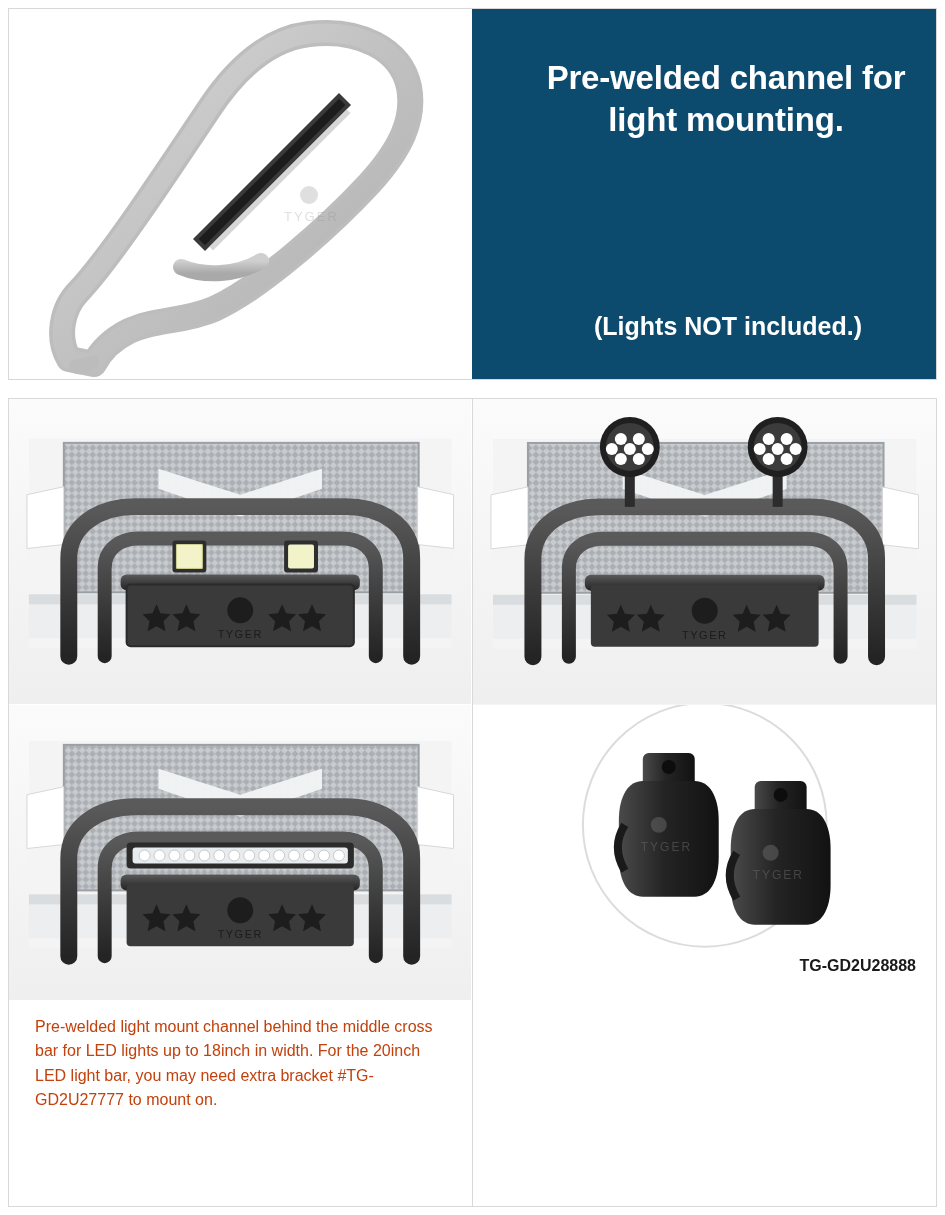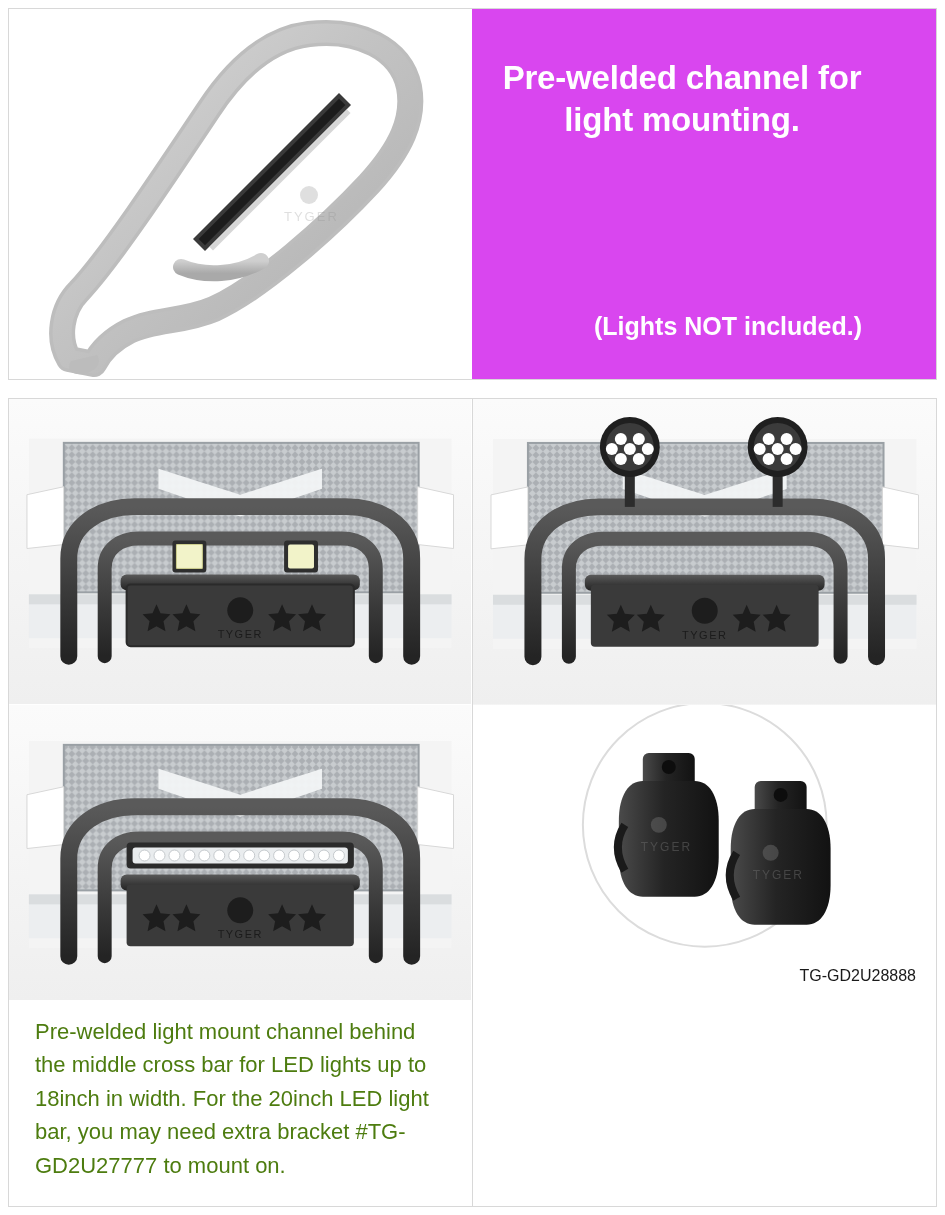--- a/index.html
+++ b/index.html
@@ -30,25 +30,25 @@
   }
   .hero-image-cell {
     width: 463px;
     height: 370px;
     position: relative;
     background: #ffffff;
     overflow: hidden;
   }
   .hero-blue-cell {
     flex: 1;
-    background: #d946ef;
+    background: #0c4a6e;
     position: relative;
     display: flex;
     flex-direction: column;
-    align-items: flex-start;
+    align-items: flex-end;
     padding-top: 48px;
   }
   .blue-headline {
     color: #ffffff;
     font-size: 33px;
     font-weight: bold;
     line-height: 1.28;
     text-align: center;
     letter-spacing: -0.2px;
     width: 420px;
@@ -87,32 +87,33 @@
   }
   .col.left { border-right: 1px solid #d8d8d8; }
   .cell {
     position: relative;
     overflow: hidden;
   }
   .cell.photo { height: 306px; }
   .cell.photo.second { height: 296px; }
   .caption {
     padding: 14px 22px 10px 22px;
-    font-size: 22px;
+    font-size: 16px;
     line-height: 1.52;
-    color: #4d7c0f;
+    color: #c2410c;
   }
   .caption-left { padding-left: 26px; }
 
   .part-code {
     position: absolute;
     right: 20px;
-    bottom: 16px;
+    bottom: 26px;
     font-size: 16px;
     color: #1a1a1a;
+    font-weight: bold;
   }
 
   
   .truck-photo { position: absolute; inset: 0; }
 </style>
 </head>
 <body>
 
 <div class="page">
 

